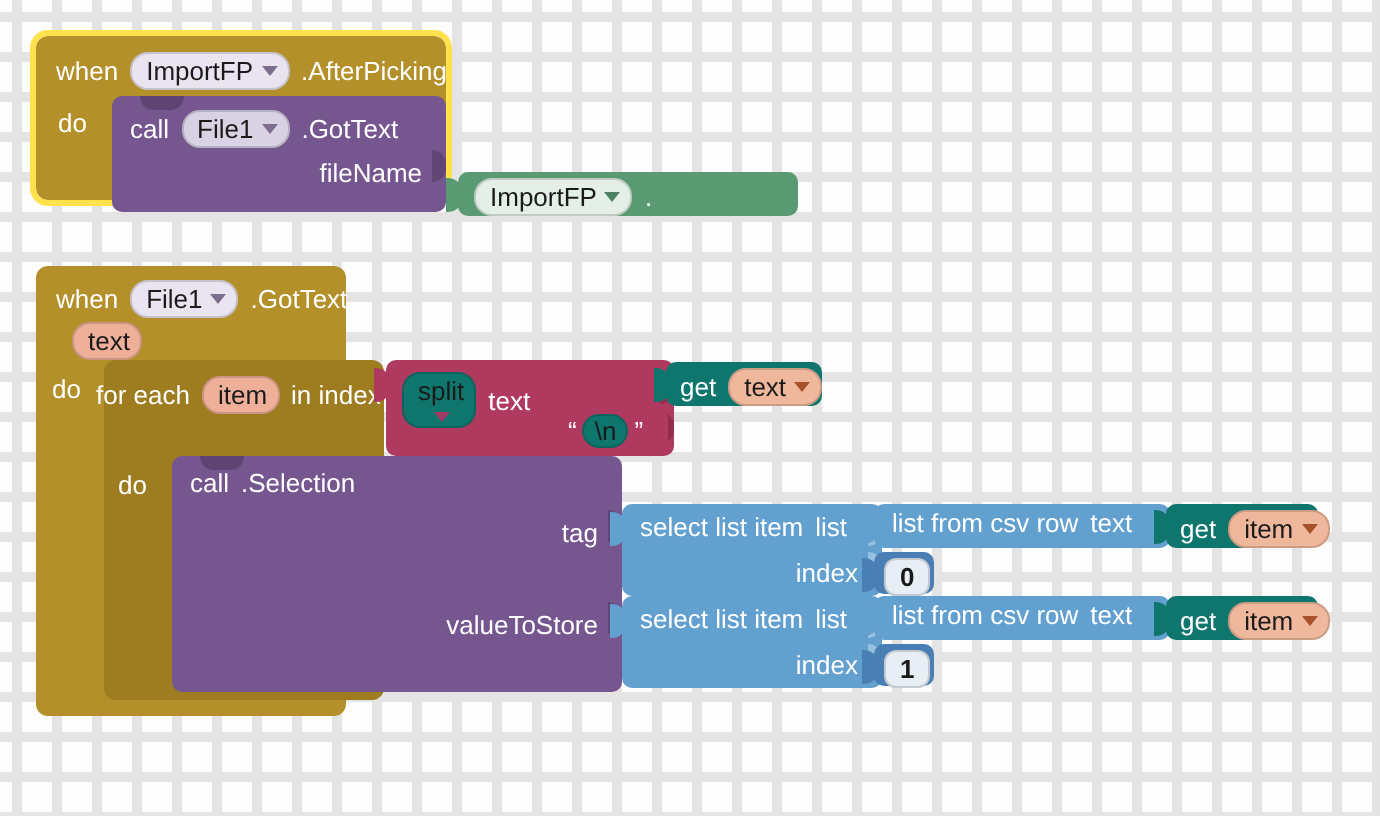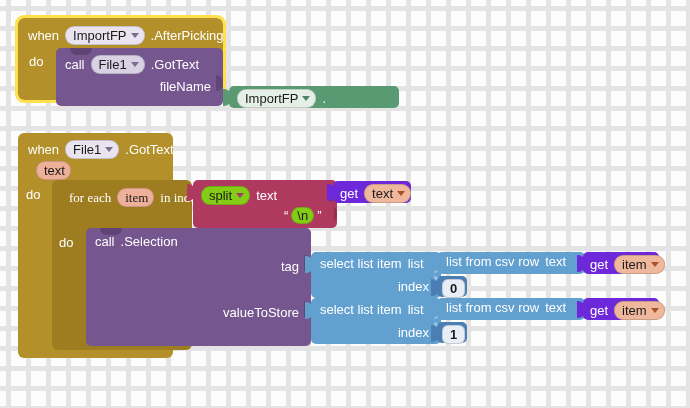--- a/index.html
+++ b/index.html
@@ -29,39 +29,39 @@
   .blk{position:absolute;box-sizing:border-box;}
 
   
   .gold{background:#b39029;}
   .gold-d{background:#9d7d20;}
   .purple{background:#76568f;}
   .green{background:#5a9a72;}
   .magenta{background:#b03a5f;}
   .blue{background:#62a0d0;}
   .bluenum{background:#4a7fb5;}
-  .orange{background:#6d28d9;}
+  .orange{background:#0f766e;}
 
   .sel{outline:3px solid #ffe14d;border-radius:8px;}
 
   
   .lbl{color:#fff;font-size:13px;line-height:1;white-space:nowrap;}
 
   
   .pill{
     display:inline-flex;align-items:center;gap:4px;
     background:#d8d2e4;color:#1a1a1a;border-radius:9px;
     padding:2px 5px 2px 7px;font-size:13px;line-height:1;white-space:nowrap;
     border:1px solid rgba(0,0,0,.15);
   }
   .pill.light{background:#e9e4f0;}
   .pill.green-f{background:#e3efe7;}
   .pill.salmon{background:#efb09a;}
   .pill.orange-f{background:#efb89c;}
-  .pill.mag-f{background:#84cc16;}
+  .pill.mag-f{background:#0f766e;flex-direction:column;}
   .pill.num{background:#e8eef6;padding:2px 7px;border-radius:6px;font-weight:bold;}
   .caret{
     width:0;height:0;border-left:4px solid transparent;border-right:4px solid transparent;
     border-top:5px solid #7c6e8c;display:inline-block;
   }
   .pill.salmon .caret,.pill.orange-f .caret{border-top-color:#a8512a;}
   .pill.green-f .caret{border-top-color:#4e8265;}
   .pill.mag-f .caret{border-top-color:#a33a63;}
 
   .row{display:flex;align-items:center;gap:6px;position:absolute;}
@@ -138,21 +138,21 @@
   </div>
 
   <div class="pill salmon" style="position:absolute;left:36px;top:161px;">
     <span>text</span>
   </div>
 
   <div class="lbl" style="position:absolute;left:26px;top:188px;">do</div>
 
   <div class="blk gold-d" style="left:52px;top:180px;width:140px;height:170px;border-radius:6px;"></div>
 
-  <div class="row" style="left:69px;top:188px;font-family:Liberation Serif, serif;">
+  <div class="row" style="left:48px;top:188px;">
     <span class="lbl">for each</span>
     <span class="pill salmon">
       <span>item</span>
     </span>
     <span class="lbl">in index</span>
   </div>
 
   <div class="blk magenta" style="left:193px;top:180px;width:144px;height:48px;border-radius:5px;">
     <div class="plug magenta" style="left:-6px;top:4px;"></div>
     <div class="row" style="left:8px;top:6px;">

